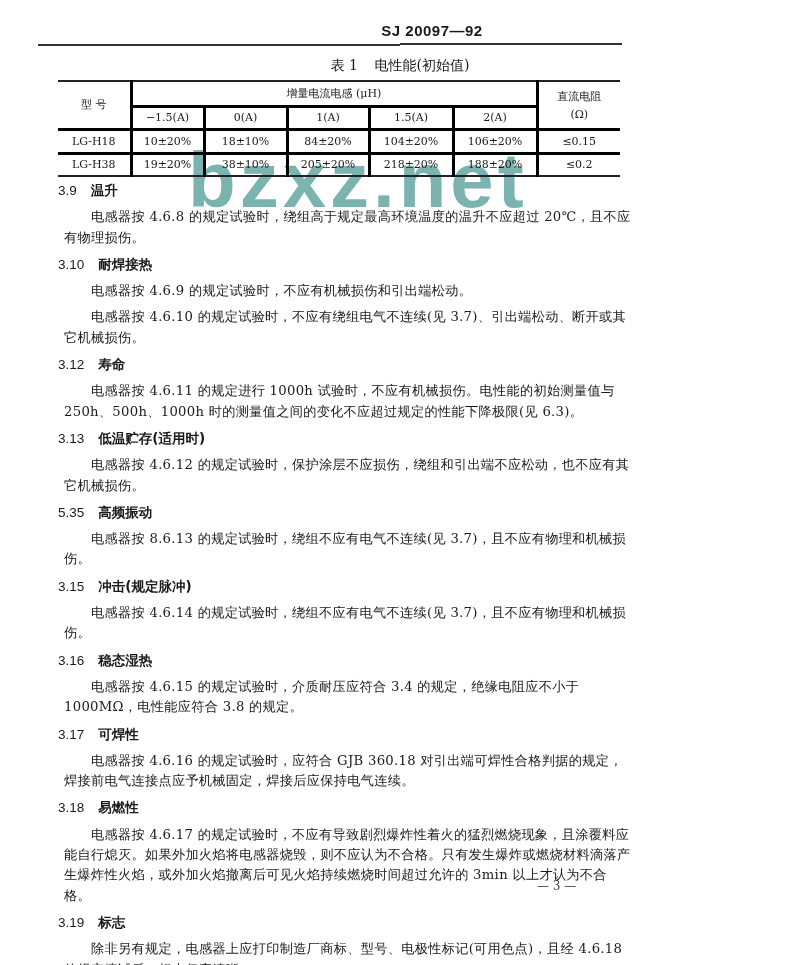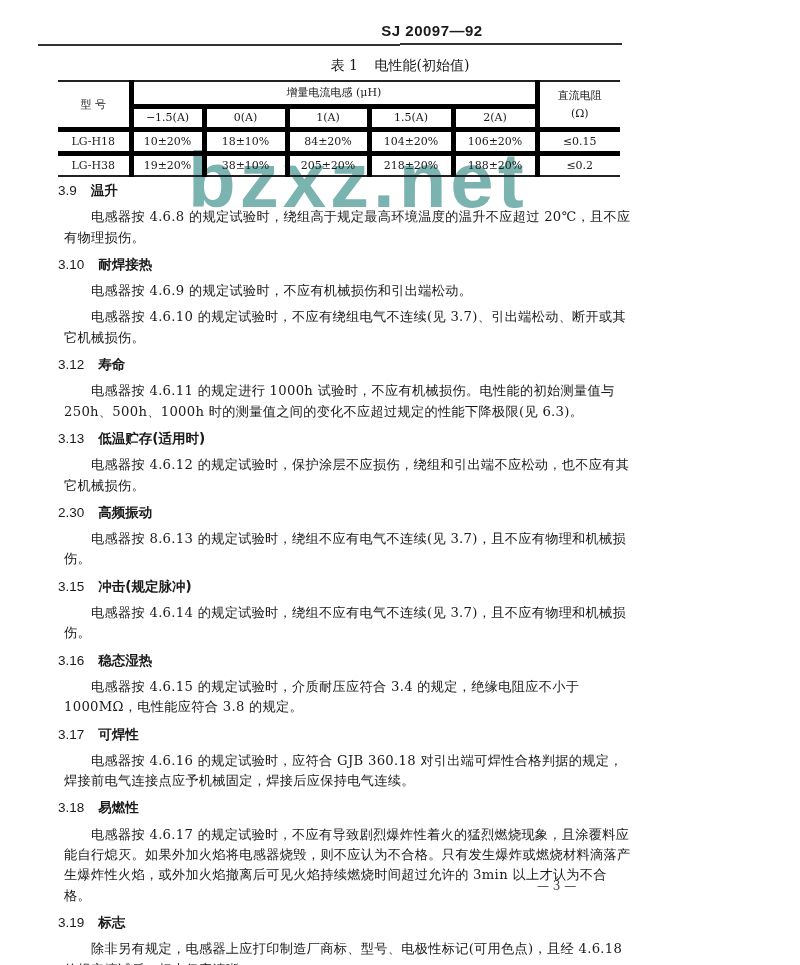--- a/index.html
+++ b/index.html
@@ -3,21 +3,21 @@
 <meta charset="utf-8">
 <style>
   html, body { margin:0; padding:0; background:#ffffff; }
   body { width:800px; height:965px; position:relative; overflow:hidden;
          font-family:"DejaVu Serif", serif; color:#1a1a1a; }
   .doc-header { position:absolute; left:0; width:800px; top:22px; text-align:center;
          font-family:"Liberation Sans", sans-serif; font-weight:bold; font-size:15px; letter-spacing:0.5px;padding-left:32px; }
   .table-title { position:absolute; left:0; width:800px; top:57px; text-align:center; font-size:14px; }
   .table-title span { margin:0 6px; }
   table.perf { position:absolute; left:58px; top:80px; border-collapse:collapse; font-size:11px; }
-  table.perf td, table.perf th { border:5px solid #000000; text-align:center; font-weight:normal; padding:0; }
+  table.perf td, table.perf th { border:3px solid #000000; text-align:center; font-weight:normal; padding:0; }
   table.perf tr.top-row th { border-top:2px solid #222; }
   table.perf tr.last-row td { border-bottom:2px solid #222; }
   table.perf .first-col { border-left:none; }
   table.perf .last-col { border-right:none; }
   .watermark { position:absolute; left:188px; top:135px; font-family:Liberation Sans, sans-serif;
         font-weight:bold; font-size:78px; color:#0f766e; opacity:0.55; letter-spacing:4px; z-index:0; }
   .content { position:absolute; left:58px; top:180px; width:580px; z-index:1; font-size:13.2px; line-height:20.3px; }
   .sec-title { font-family:"DejaVu Sans", sans-serif; font-size:13.5px; font-weight:bold; }
   .sec-num { font-family:"Liberation Sans", sans-serif; font-weight:normal; margin-right:14px; }
   .para { text-indent:27px; margin:6px; letter-spacing:0.3px; }
@@ -98,21 +98,21 @@
   </div>
   <div>
     <div class="sec-title"><span class="sec-num">3.12</span><span>寿命</span></div>
     <p class="para">电感器按 4.6.11 的规定进行 1000h 试验时，不应有机械损伤。电性能的初始测量值与 250h、500h、1000h 时的测量值之间的变化不应超过规定的性能下降极限(见 6.3)。</p>
   </div>
   <div>
     <div class="sec-title"><span class="sec-num">3.13</span><span>低温贮存(适用时)</span></div>
     <p class="para">电感器按 4.6.12 的规定试验时，保护涂层不应损伤，绕组和引出端不应松动，也不应有其它机械损伤。</p>
   </div>
   <div>
-    <div class="sec-title"><span class="sec-num">2.30</span><span>高频振动</span></div>
+    <div class="sec-title"><span class="sec-num">5.35</span><span>高频振动</span></div>
     <p class="para">电感器按 8.6.13 的规定试验时，绕组不应有电气不连续(见 3.7)，且不应有物理和机械损伤。</p>
   </div>
   <div>
     <div class="sec-title"><span class="sec-num">3.15</span><span>冲击(规定脉冲)</span></div>
     <p class="para">电感器按 4.6.14 的规定试验时，绕组不应有电气不连续(见 3.7)，且不应有物理和机械损伤。</p>
   </div>
   <div>
     <div class="sec-title"><span class="sec-num">3.16</span><span>稳态湿热</span></div>
     <p class="para">电感器按 4.6.15 的规定试验时，介质耐压应符合 3.4 的规定，绝缘电阻应不小于 1000MΩ，电性能应符合 3.8 的规定。</p>
   </div>

